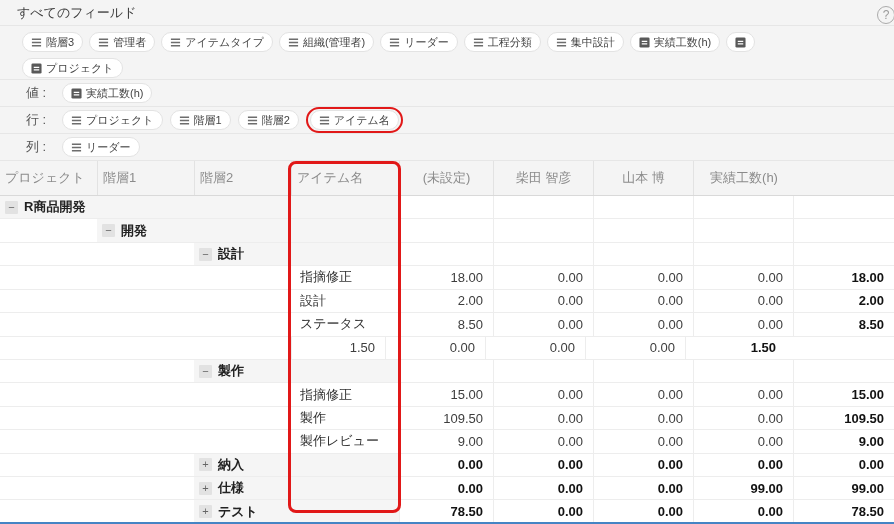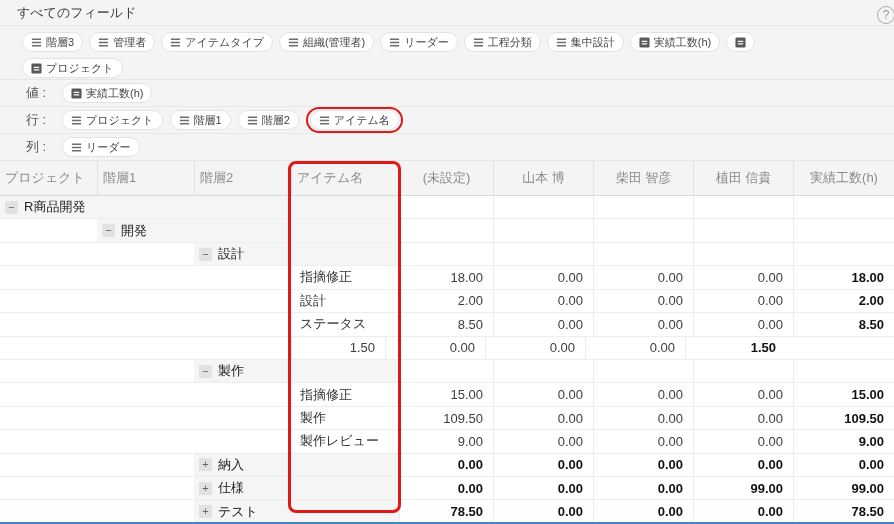--- a/index.html
+++ b/index.html
@@ -27,21 +27,21 @@
   .th.num{justify-content:center;padding:0 2px}
   .tbody{background:#fff}
   .tr{display:flex;height:23.4286px;border-bottom:1px solid #ededed;font-size:13px}
   .td{display:flex;align-items:center;padding:0 5px;overflow:hidden;white-space:nowrap;flex:none}
   .td.item{padding-left:9px;color:#333}
   .td.num{justify-content:flex-end;padding-right:10px;border-left:1px solid #ededed;color:#3d3d3d}
   .td.grey{background:#f5f5f5}
   .td.bold{font-weight:700;color:#121212}
   .toggle{width:13px;height:13px;background:#e2e2e2;color:#666;font-size:11px;line-height:12px;text-align:center;
           margin-right:6px;flex:none;border-radius:1px;cursor:pointer}
-  .group-label{font-weight:400;color:#222}
+  .group-label{font-weight:700;color:#222}
 
   
   .col-highlight{position:absolute;left:288px;top:161px;width:113px;height:352px;border:3px solid #e11818;
                  border-radius:8px;pointer-events:none;z-index:6}
   .help{position:absolute;top:6px;left:877px;width:18px;height:18px;border:1px solid #ababab;border-radius:50%;
         color:#9a9a9a;font-size:12px;display:flex;align-items:center;justify-content:center;background:#f4f4f4;z-index:7}
   .bottom-line{position:absolute;left:0;bottom:0;width:894px;height:2px;background:#4584c4;z-index:8}
 </style>
 </head>
 <body>
@@ -204,23 +204,22 @@
         </span>
     </div>
   </div>
 
   <div class="thead">
       <div class="th" style="width: 97px;">プロジェクト</div>
       <div class="th" style="width: 97px;">階層1</div>
       <div class="th" style="width: 97px;">階層2</div>
       <div class="th" style="width: 108px;">アイテム名</div>
       <div class="th num" style="width: 94px;">(未設定)</div>
+      <div class="th num" style="width: 100px;">柴田 智彦</div>
       <div class="th num" style="width: 100px;">山本 博</div>
-      <div class="th num" style="width: 100px;">柴田 智彦</div>
-      <div class="th num" style="width: 100px;">植田 信貴</div>
       <div class="th num" style="width: 101px;">実績工数(h)</div>
     </div>
   <div class="tbody">
       <div class="tr">
         <div class="td grey" style="width: 399px;">
           <span class="toggle">−</span>
           <span class="group-label">R商品開発</span>
         </div>
         <div class="td num" style="width: 94px;"></div>
         <div class="td num" style="width: 100px;"></div>

